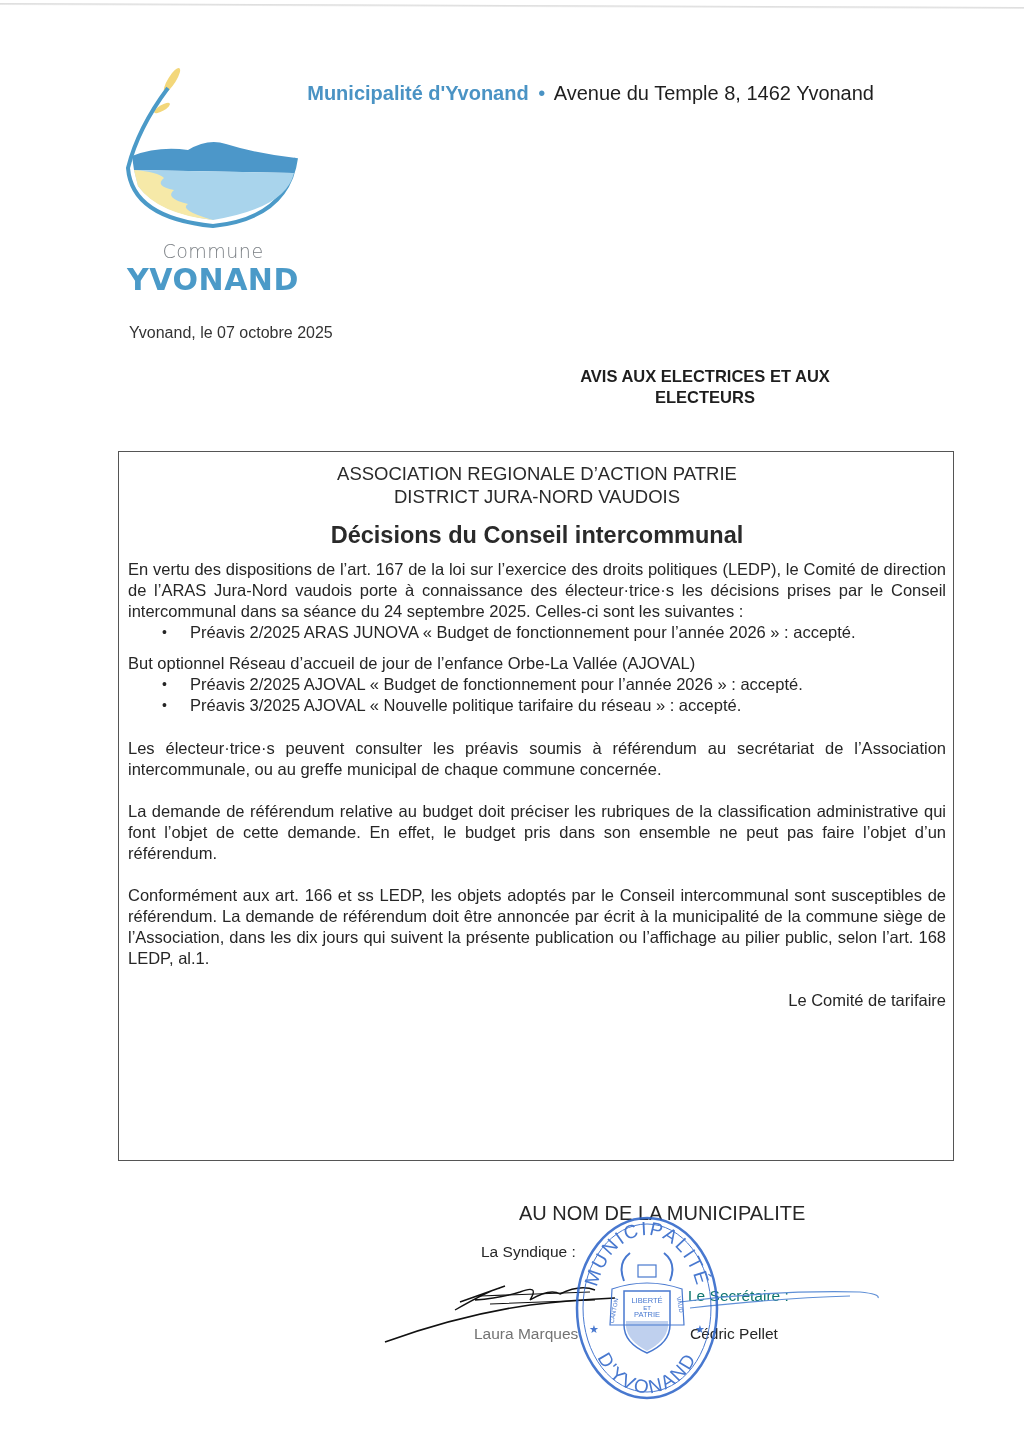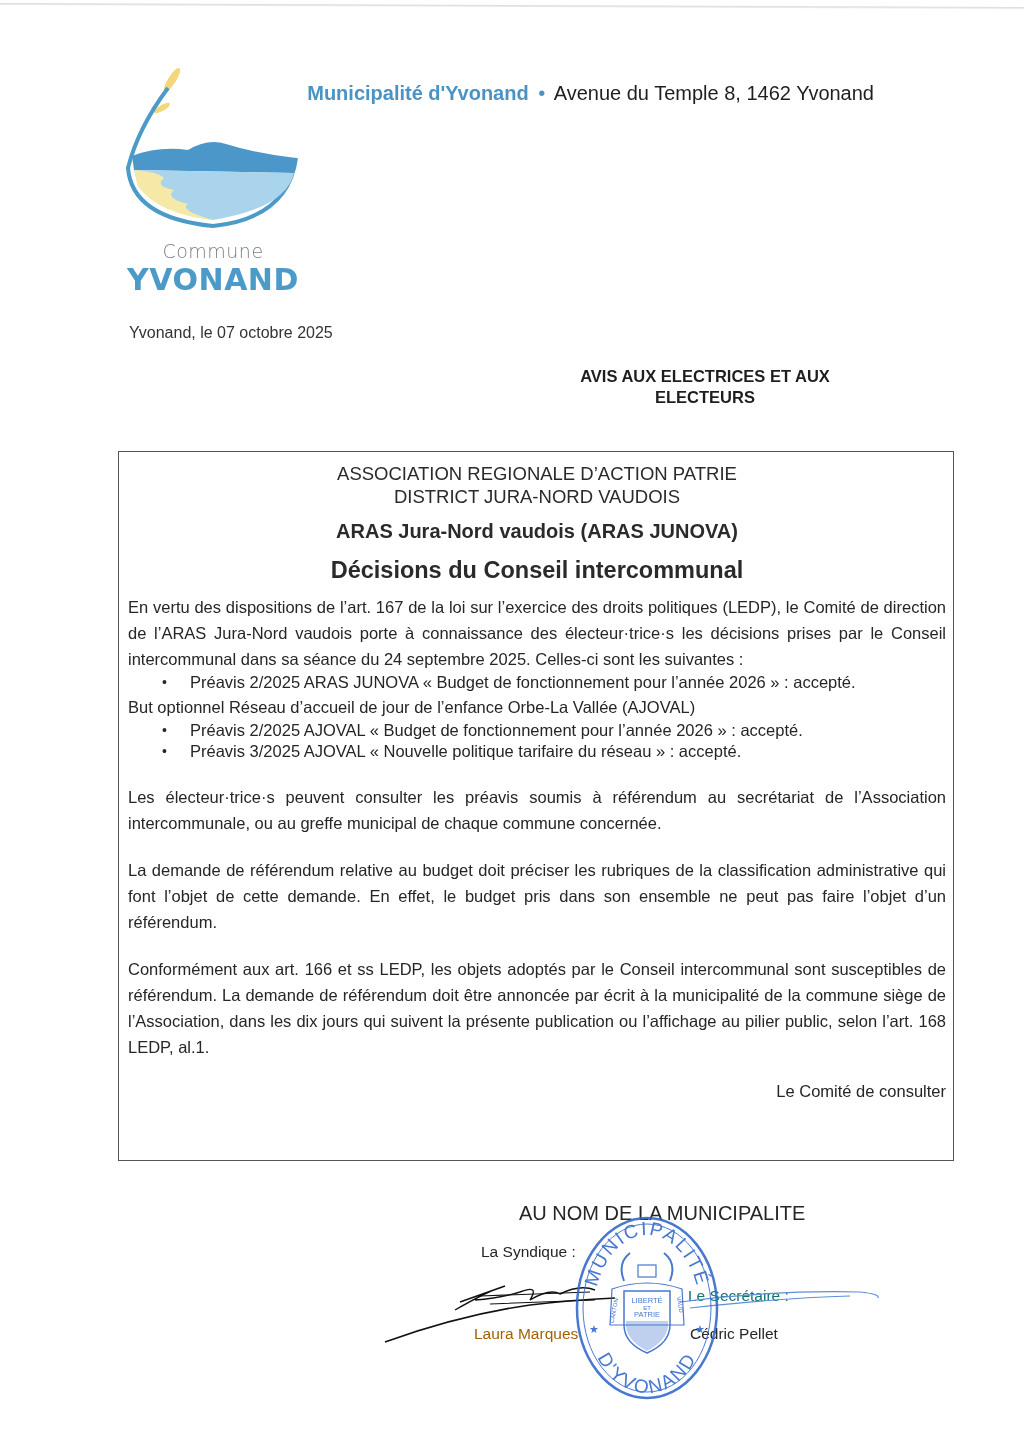--- a/index.html
+++ b/index.html
@@ -46,42 +46,42 @@
       text-align: center; font-size: 18.5px; line-height: 23px; color: #2a2a2a;
       margin-top: 10px;
     }
     .aras {
       text-align: center; font-weight: bold; font-size: 20px; color: #2a2a2a; margin-top: 12px;
     }
     .decisions {
       text-align: center; font-weight: bold; font-size: 23.5px; color: #2a2a2a; margin-top: 14px;
     }
     .para {
-      font-size: 16.5px; line-height: 26px; color: #262626; text-align: justify;
+      font-size: 16.5px; line-height: 21px; color: #262626; text-align: justify;
       margin: 0;
     }
     .p1 { margin-top: 10px; }
     ul.bullets { list-style: none; margin: 0; padding: 0 0 0 34px; }
     ul.bullets li {
       position: relative; padding-left: 28px; font-size: 16.5px; line-height: 21.5px; color: #262626;
     }
     ul.bullets li .bullet {
       position: absolute; left: 0; top: 0; font-size: 14px;
     }
-    .mt-gap-s { }
+    .mt-gap-s { margin-top: 9px; }
     .mt-gap { margin-top: 21px; }
     .signoff {
       text-align: right; font-size: 16.5px; color: #262626; margin-top: 22px;
     }
     .sig-title {
       position: absolute; left: 519px; top: 1202px; font-size: 20px; color: #262626;
     }
     .sig-left-label { position: absolute; left: 481px; top: 1243px; font-size: 15.5px; color: #262626; }
     .sig-right-label { position: absolute; left: 688px; top: 1287px; font-size: 15.5px; color: #0f766e; }
-    .sig-left-name { position: absolute; left: 474px; top: 1325px; font-size: 15.5px; color: #a16207; }
+    .sig-left-name { position: absolute; left: 474px; top: 1325px; font-size: 15.5px; color: #737373; }
     .sig-right-name { position: absolute; left: 690px; top: 1325px; font-size: 15.5px; color: #262626; }
     .stamp { position: absolute; left: 572px; top: 1213px; width: 150px; height: 190px; opacity: 0.88; }
     .signature { position: absolute; left: 380px; top: 1270px; width: 260px; height: 80px; }
     .signature2 { position: absolute; left: 680px; top: 1280px; width: 200px; height: 40px; }
   </style>
 </head>
 <body>
 
 <div class="scanline"></div>
 
@@ -110,21 +110,20 @@
   <div>AVIS AUX ELECTRICES ET AUX</div>
   <div>ELECTEURS</div>
 </div>
 
 <div class="box">
   <div class="box-inner">
     <div class="org">
       <div>ASSOCIATION REGIONALE D’ACTION PATRIE</div>
       <div>DISTRICT JURA-NORD VAUDOIS</div>
     </div>
-    <div class="aras">ARAS Jura-Nord vaudois (ARAS JUNOVA)</div>
     <div class="decisions">Décisions du Conseil intercommunal</div>
 
     <p class="para p1">En vertu des dispositions de l’art. 167 de la loi sur l’exercice des droits politiques (LEDP), le Comité de direction de l’ARAS Jura-Nord vaudois porte à connaissance des électeur·trice·s les décisions prises par le Conseil intercommunal dans sa séance du 24 septembre 2025. Celles-ci sont les suivantes :</p>
     <ul class="bullets">
       <li>
         <span class="bullet">•</span>
         <span>Préavis 2/2025 ARAS JUNOVA « Budget de fonctionnement pour l’année 2026 » : accepté.</span>
       </li>
     </ul>
 
@@ -136,21 +135,21 @@
       </li>
       <li>
         <span class="bullet">•</span>
         <span>Préavis 3/2025 AJOVAL « Nouvelle politique tarifaire du réseau » : accepté.</span>
       </li>
     </ul>
 
     <p class="para mt-gap">Les électeur·trice·s peuvent consulter les préavis soumis à référendum au secrétariat de l’Association intercommunale, ou au greffe municipal de chaque commune concernée.</p>
     <p class="para mt-gap">La demande de référendum relative au budget doit préciser les rubriques de la classification administrative qui font l’objet de cette demande. En effet, le budget pris dans son ensemble ne peut pas faire l’objet d’un référendum.</p>
     <p class="para mt-gap">Conformément aux art. 166 et ss LEDP, les objets adoptés par le Conseil intercommunal sont susceptibles de référendum. La demande de référendum doit être annoncée par écrit à la municipalité de la commune siège de l’Association, dans les dix jours qui suivent la présente publication ou l’affichage au pilier public, selon l’art. 168 LEDP, al.1.</p>
-    <div class="signoff">Le Comité de consulter</div>
+    <div class="signoff">Le Comité de tarifaire</div>
   </div>
 </div>
 
 <div class="sig-title">AU NOM DE LA MUNICIPALITE</div>
 <div class="sig-left-label">La Syndique :</div>
 <div class="sig-right-label">Le Secrétaire :</div>
 <div class="sig-left-name">Laura Marques</div>
 <div class="sig-right-name">Cédric Pellet</div>
 
 <svg class="signature" viewBox="0 0 260 80">

